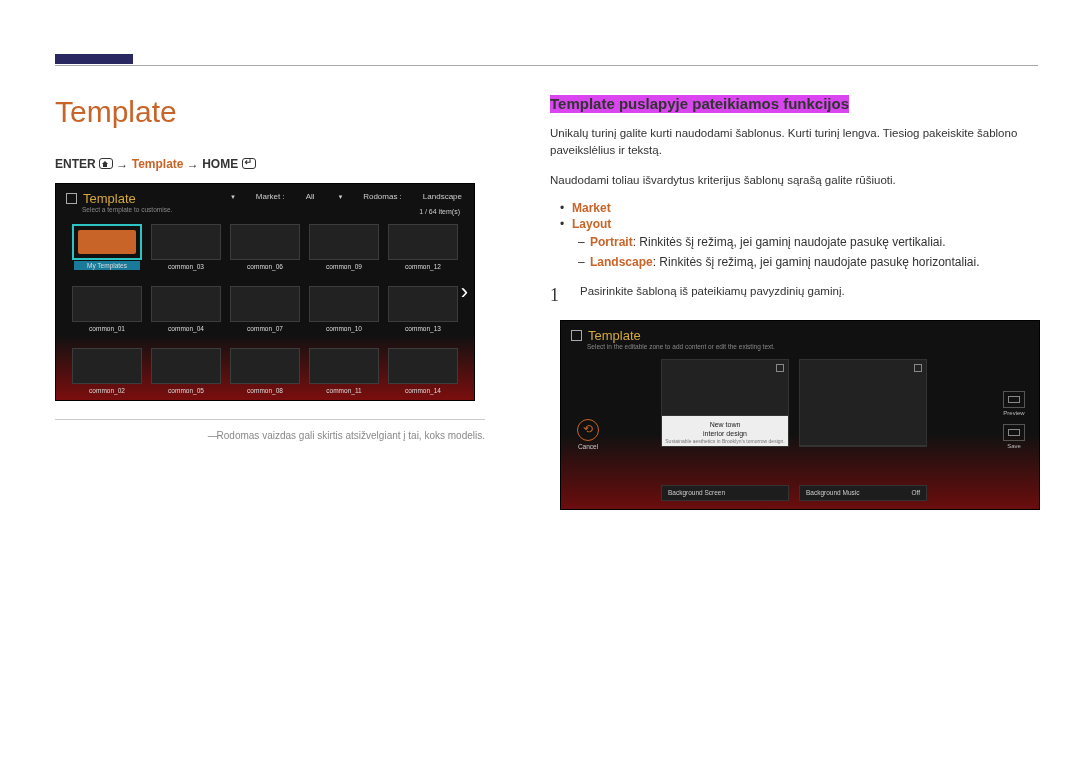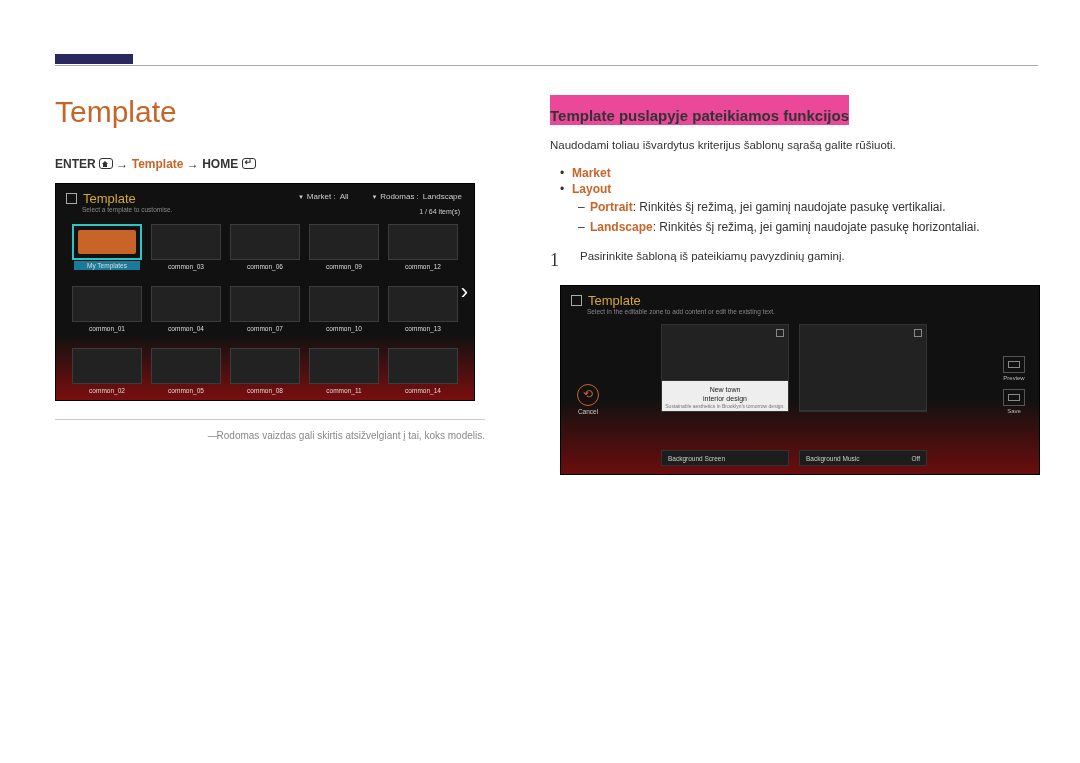--- a/index.html
+++ b/index.html
@@ -14,35 +14,35 @@
 .bc-icon { display:inline-block; border:1.3px solid #333; border-radius:3px; width:14px; height:11px; position:relative; vertical-align:-1px; }
 .bc-icon-home::before { content:""; position:absolute; left:2px; top:2px; width:0; height:0; border-left:3px solid transparent; border-right:3px solid transparent; border-bottom:3px solid #333; }
 .bc-icon-home::after { content:""; position:absolute; left:3px; top:5px; width:4px; height:3px; background:#333; }
 .bc-icon-enter::before { content:"↵"; position:absolute; left:2px; top:-2px; font-size:9px; }
 .screen1 { width:420px; height:218px; background:linear-gradient(to bottom,#111 0%,#111 70%,#7b0e0e 100%); position:relative; overflow:hidden; border:1px solid #000; }
 .s1-header { display:flex; align-items:center; padding:7px 10px 2px; }
 .s1-logo { width:11px; height:11px; border:1.5px solid #aaa; margin-right:6px; }
 .s1-title { color:#d4a83a; font-size:13px; }
 .s1-sub { color:#888; font-size:6.5px; margin-left:26px; margin-top:-2px; }
 .s1-filters { position:absolute; top:8px; right:12px; font-size:8px; color:#ccc; display:flex; gap:24px; }
-.s1-filter { display:flex; align-items:center; gap:4px; }
+.s1-filter { display:flex; align-items:center; gap:21px; }
 .chev { font-size:7px; }
 .s1-count { position:absolute; top:24px; right:14px; font-size:7px; color:#ccc; }
 .s1-grid { position:absolute; top:40px; left:16px; right:16px; display:grid; grid-template-columns:repeat(5,1fr); gap:8px 9px; }
 .thumb { background:#222; height:36px; border:1px solid #3c3c3c; position:relative; }
 .thumb.selected { border:2px solid #2ec4c4; background:#111; }
 .thumb.selected .inner { position:absolute; inset:4px; background:#c86428; border-radius:2px; }
 .thumb .lbl { position:absolute; bottom:-11px; left:0; right:0; text-align:center; font-size:6.5px; color:#ddd; }
 .thumb.selected .lbl { background:#1a7a9a; padding:1px 0; bottom:-12px; }
 .row-gap { height:10px; grid-column:1/-1; }
 .s1-arrow { position:absolute; right:6px; top:50%; transform:translateY(-50%); color:#fff; font-size:22px; }
 .hr { border:none; border-top:1px solid #ccc; margin:18px 0 10px; }
 .note { font-size:10px; color:#888;text-align:right; }
 .note::before { content:"― "; letter-spacing:-2px; }
-.section-title { display:inline-block; background:#ec4899; font-size:15px; font-weight:bold; color:#333; padding:12px 0 1px; margin-bottom:12px; }
+.section-title { display:inline-block; background:#d946ef; font-size:15px; font-weight:bold; color:#333; padding:0 0 1px; margin-bottom:12px; }
 .para { font-size:11.5px; line-height:1.5; margin-bottom:12px; }
 .bullets { list-style:none; font-size:12px; margin-bottom:14px; }
 .bullets > li { padding-left:22px; position:relative; margin-bottom:2px; }
 .bullets > li::before { content:"•"; position:absolute; left:10px; }
 .b-strong { color:#c86428; font-weight:bold; }
 .sub-bullets { list-style:none; margin-top:2px; }
 .sub-bullets li { position:relative; padding-left:18px; margin-bottom:2px; line-height:1.5; }
 .sub-bullets li::before { content:"‒"; position:absolute; left:6px; }
 .sb-strong { color:#c86428; font-weight:bold; }
 .step { display:flex; gap:18px; font-size:11.5px; margin-bottom:14px; }
@@ -158,20 +158,21 @@
     </div>
     <div class="s1-arrow">›</div>
   </div>
 
   <hr class="hr">
   <div class="note">Rodomas vaizdas gali skirtis atsižvelgiant į tai, koks modelis.</div>
 </div>
 
 <div class="right-col">
   <div class="section-title">Template puslapyje pateikiamos funkcijos</div>
+  <p class="para">Unikalų turinį galite kurti naudodami šablonus. Kurti turinį lengva. Tiesiog pakeiskite šablono paveikslėlius ir tekstą.</p>
   <p class="para">Naudodami toliau išvardytus kriterijus šablonų sąrašą galite rūšiuoti.</p>
   <ul class="bullets">
     <li><span class="b-strong">Market</span></li>
     <li>
       <span class="b-strong">Layout</span>
       <ul class="sub-bullets">
         <li><span class="sb-strong">Portrait</span><span>: Rinkitės šį režimą, jei gaminį naudojate pasukę vertikaliai.</span></li>
         <li><span class="sb-strong">Landscape</span><span>: Rinkitės šį režimą, jei gaminį naudojate pasukę horizontaliai.</span></li>
       </ul>
     </li>

